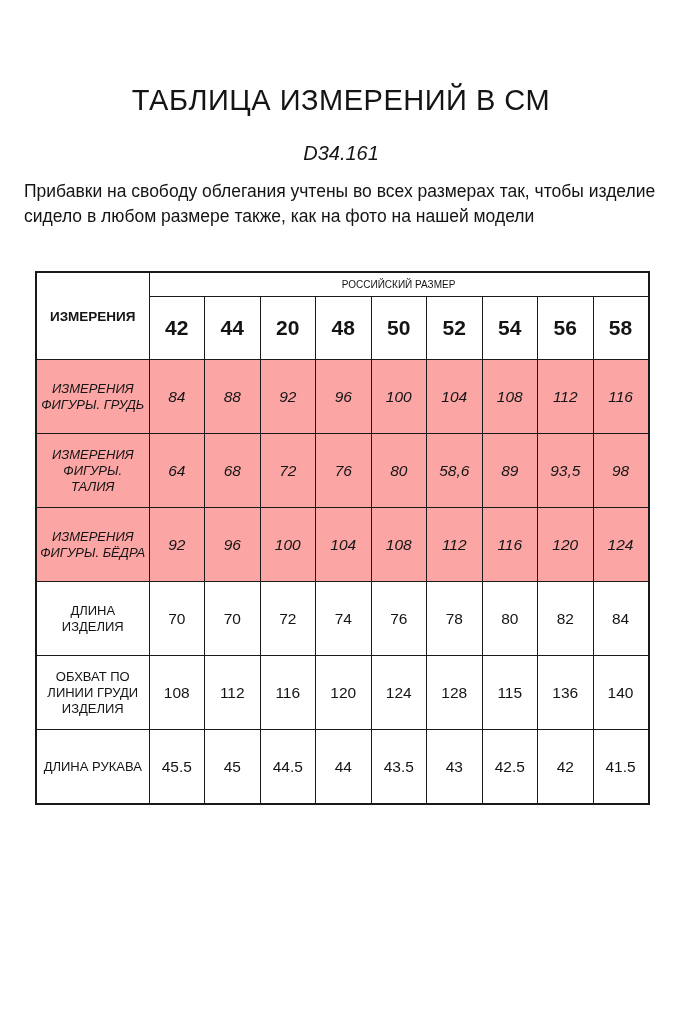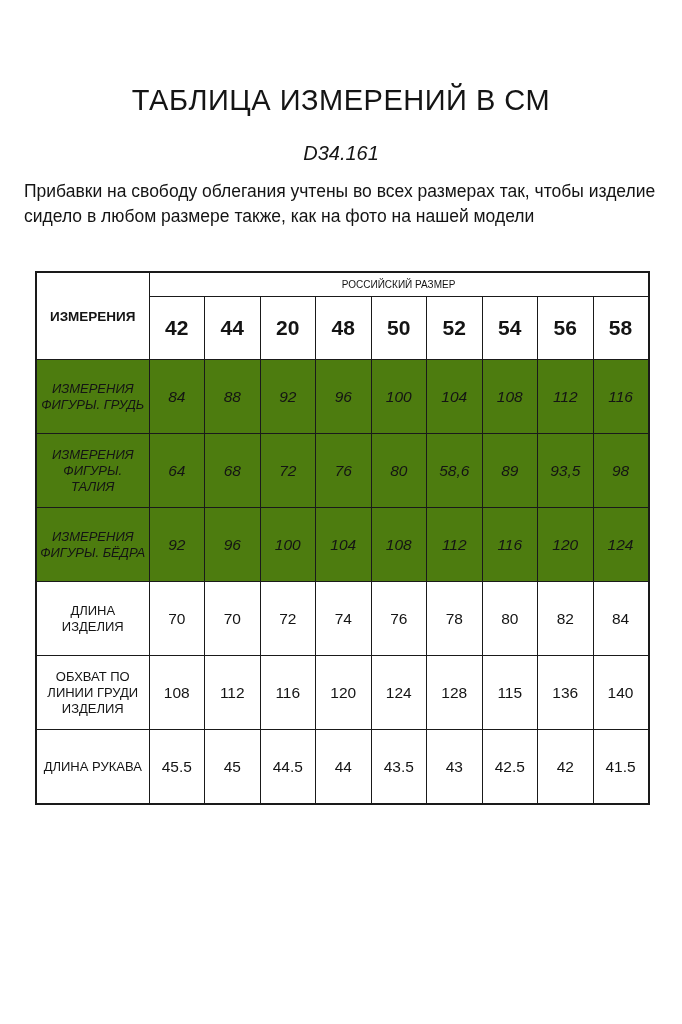--- a/index.html
+++ b/index.html
@@ -78,21 +78,21 @@
   tbody tr td { height: 69px; }
 
   .label-cell {
     font-size: 13px;
     line-height: 16px;
   }
   .value-cell {
     font-size: 15.5px;
   }
   tr.shaded td {
-    background: #4d7c0f;
+    background: #fca5a5;
     font-style: italic;
   }
 </style>
 </head>
 <body>
 
 <div class="page">
 
   <h1 class="title">ТАБЛИЦА ИЗМЕРЕНИЙ В СМ</h1>
 

